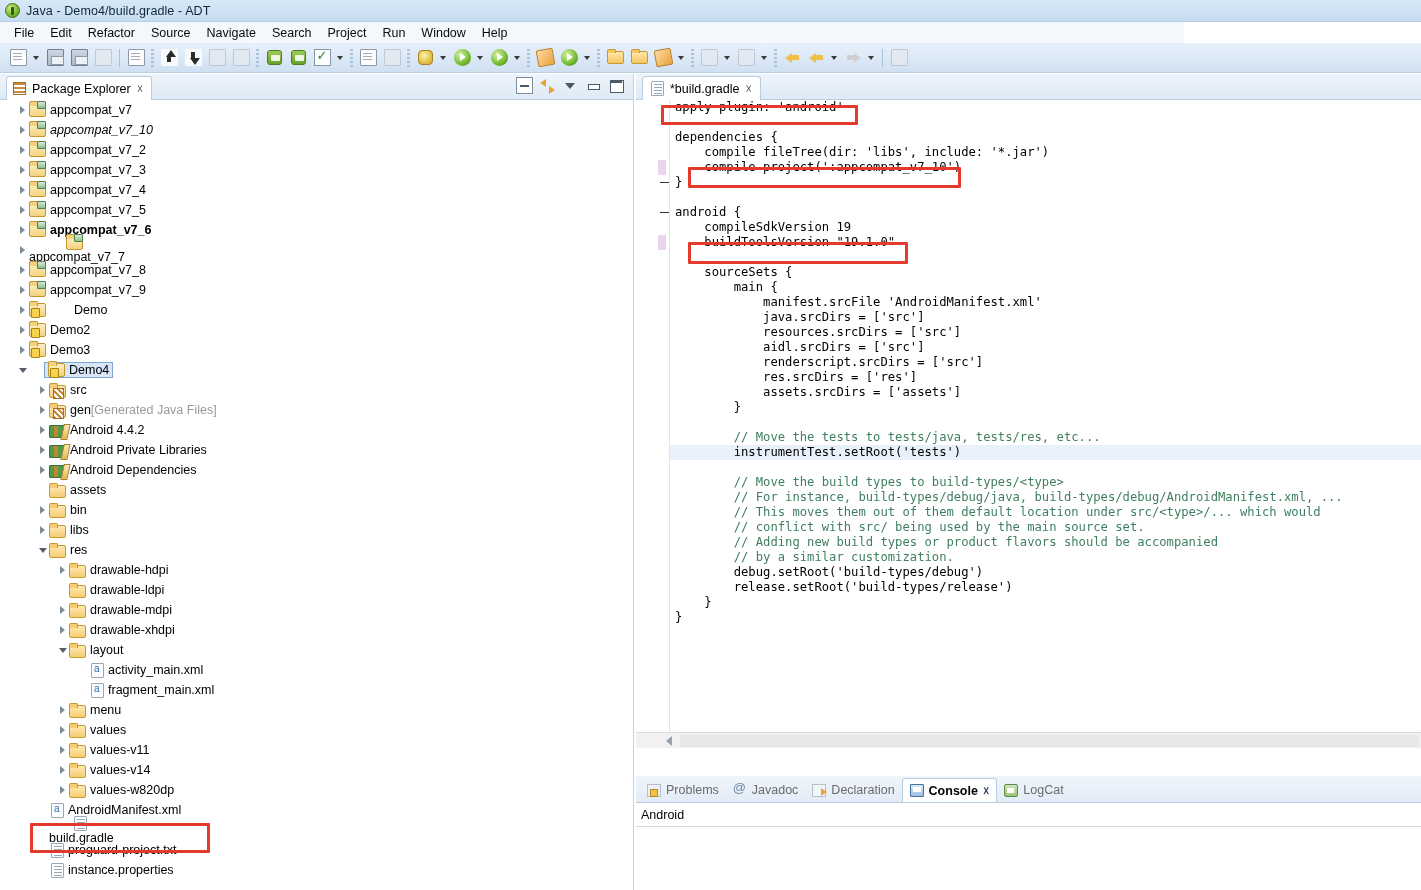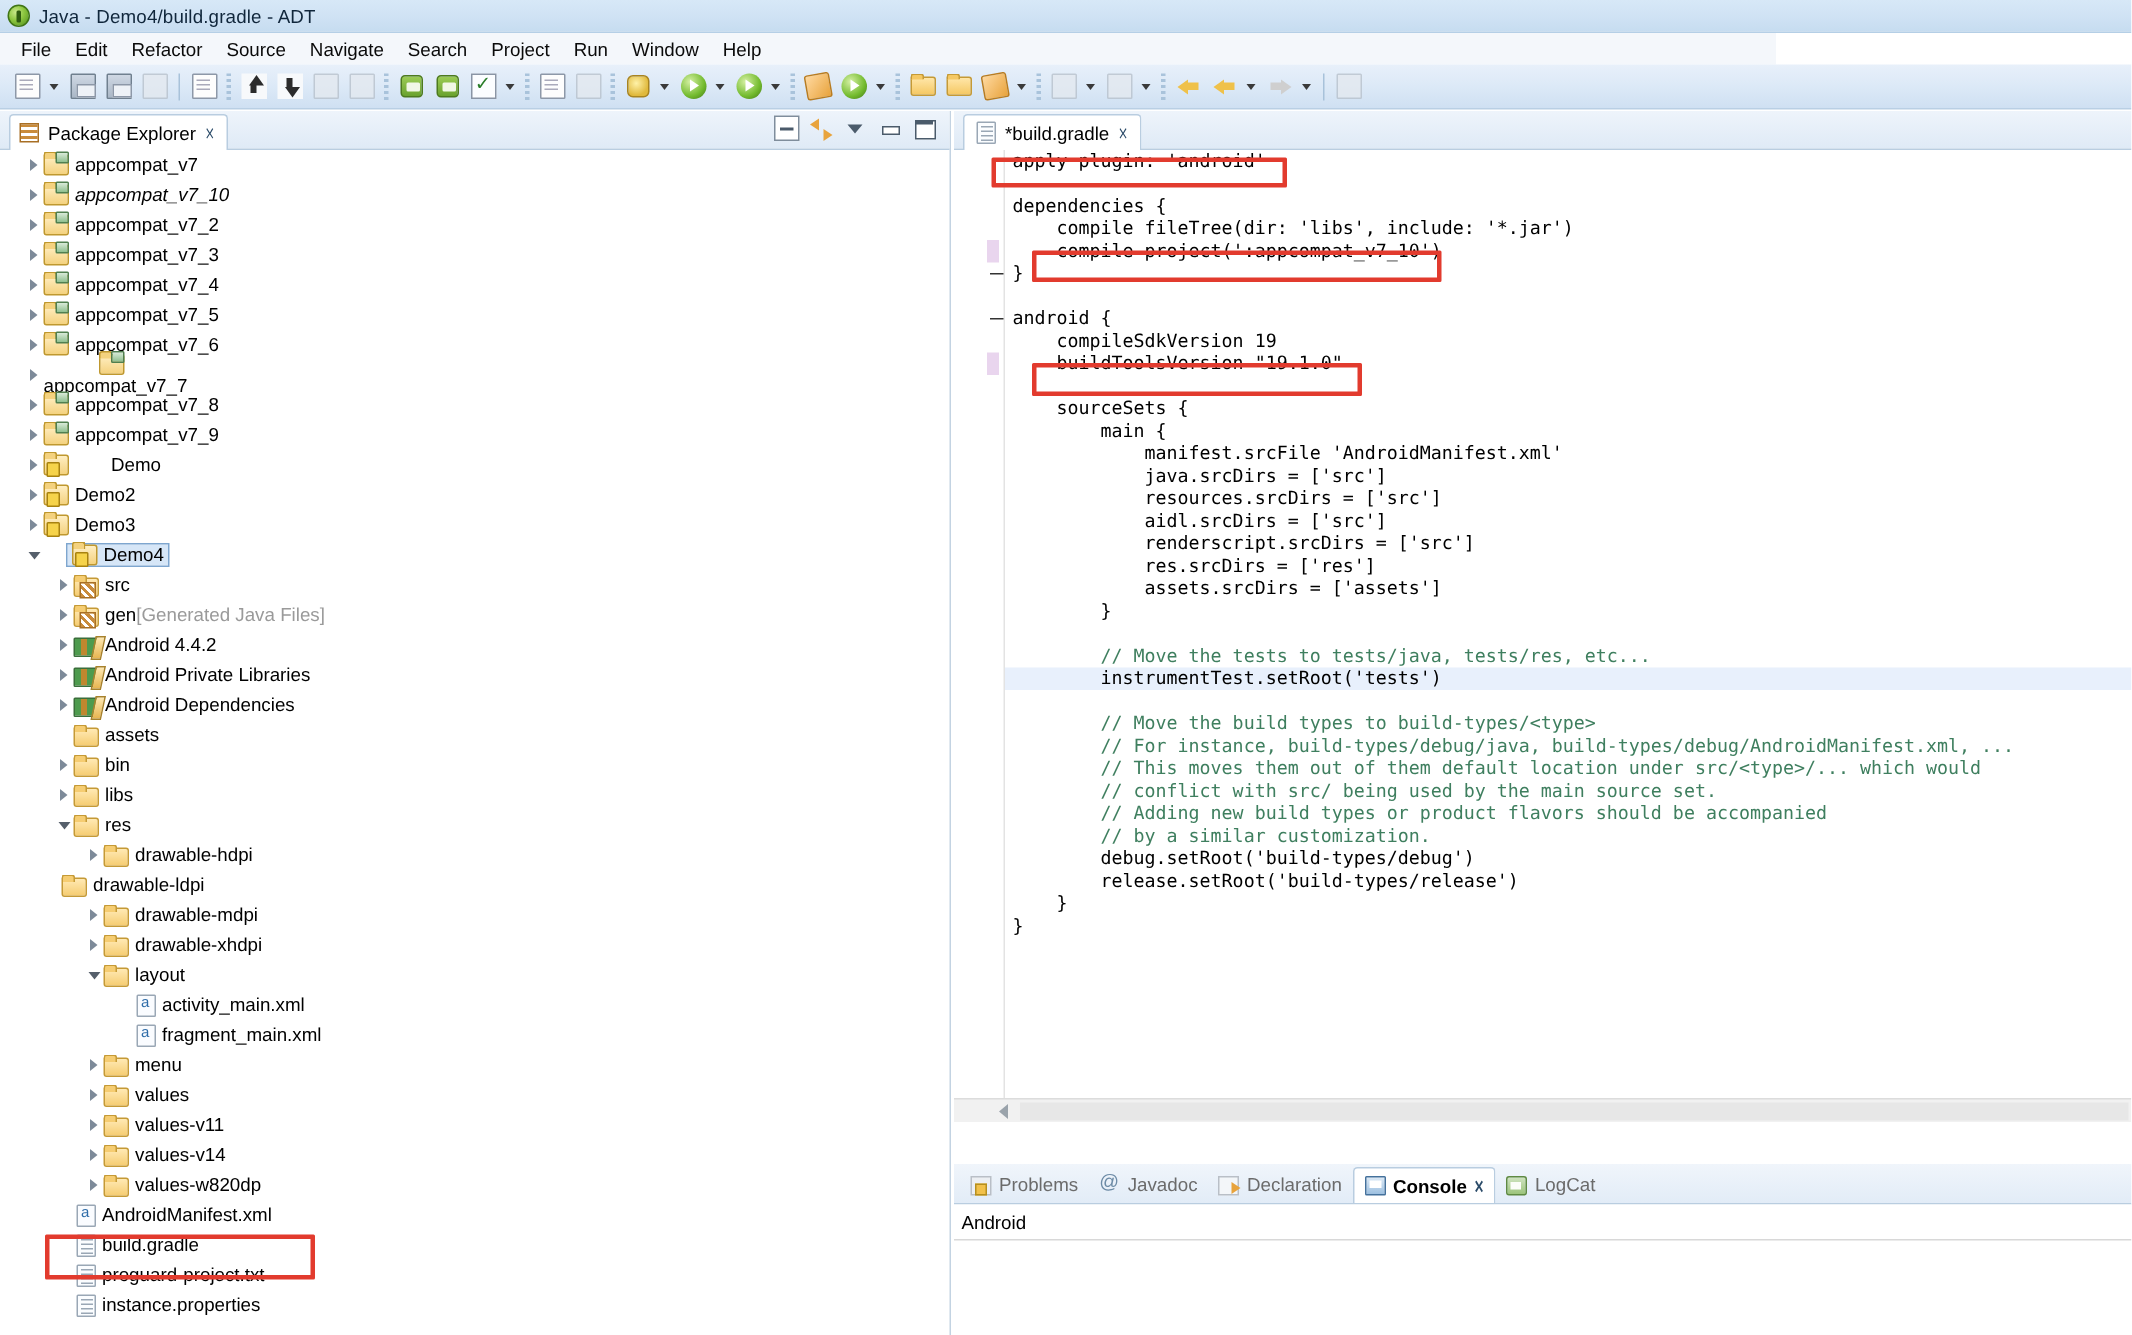--- a/index.html
+++ b/index.html
@@ -448,21 +448,21 @@
           </span>
           <span style="display: flex; align-items: center;">
             <span class="ticon i-proj"></span>
             <span class="tlabel">appcompat_v7_5</span>
           </span>
         </div>
         <div class="trow" style="padding-left: 16px;">
           <span class="twist closed">
             <i></i>
           </span>
-          <span style="display: flex; align-items: flex-start;">
+          <span style="display: flex; align-items: flex-start; font-weight: bold;">
             <span class="ticon i-proj"></span>
             <span class="tlabel">appcompat_v7_6</span>
           </span>
         </div>
         <div class="trow" style="padding-left: 16px;">
           <span class="twist closed">
             <i></i>
           </span>
           <span style="display: flex; align-items: center; flex-direction: column;">
             <span class="ticon i-proj"></span>
@@ -605,21 +605,21 @@
         </div>
         <div class="trow" style="padding-left: 56px;">
           <span class="twist closed">
             <i></i>
           </span>
           <span style="display: flex; align-items: center;">
             <span class="ticon i-folder"></span>
             <span class="tlabel">drawable-hdpi</span>
           </span>
         </div>
-        <div class="trow" style="padding-left: 28px;">
+        <div class="trow" style="padding-left: 56px;">
           <span class="twist "></span>
           <span style="display: flex; align-items: center;">
             <span class="ticon i-folder"></span>
             <span class="tlabel">drawable-ldpi</span>
           </span>
         </div>
         <div class="trow" style="padding-left: 56px;">
           <span class="twist closed">
             <i></i>
           </span>
@@ -707,21 +707,21 @@
         </div>
         <div class="trow" style="padding-left: 36px;">
           <span class="twist "></span>
           <span style="display: flex; align-items: center;">
             <span class="ticon i-xml"></span>
             <span class="tlabel">AndroidManifest.xml</span>
           </span>
         </div>
         <div class="trow" style="padding-left: 36px;">
           <span class="twist "></span>
-          <span style="display: flex; align-items: center;">
+          <span style="display: flex; align-items: center; flex-direction: column;">
             <span class="ticon i-file"></span>
             <span class="tlabel">build.gradle</span>
           </span>
         </div>
         <div class="trow" style="padding-left: 36px;">
           <span class="twist "></span>
           <span style="display: flex; align-items: center;">
             <span class="ticon i-file"></span>
             <span class="tlabel">proguard-project.txt</span>
           </span>

